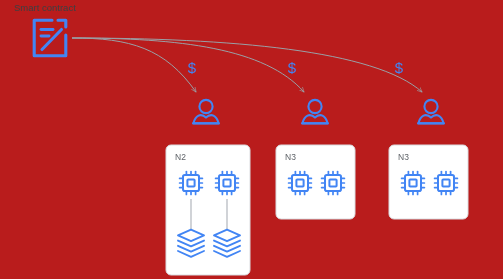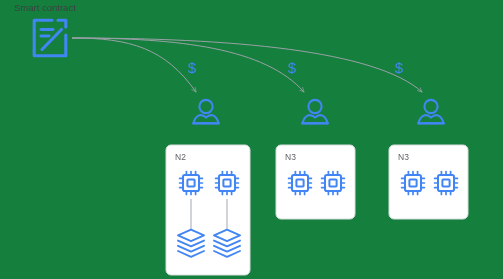--- a/index.html
+++ b/index.html
@@ -7,21 +7,21 @@
     padding: 0;
     background: #ffffff;
   }
   body {
     font-family: "Liberation Sans", sans-serif;
   }
   #canvas {
     position: relative;
     width: 503px;
     height: 279px;
-    background: #15803d;
+    background: #b91c1c;
     overflow: hidden;
   }
   #diagram-svg {
     position: absolute;
     left: 0;
     top: 0;
     width: 503px;
     height: 279px;
   }
   .lbl-title {

